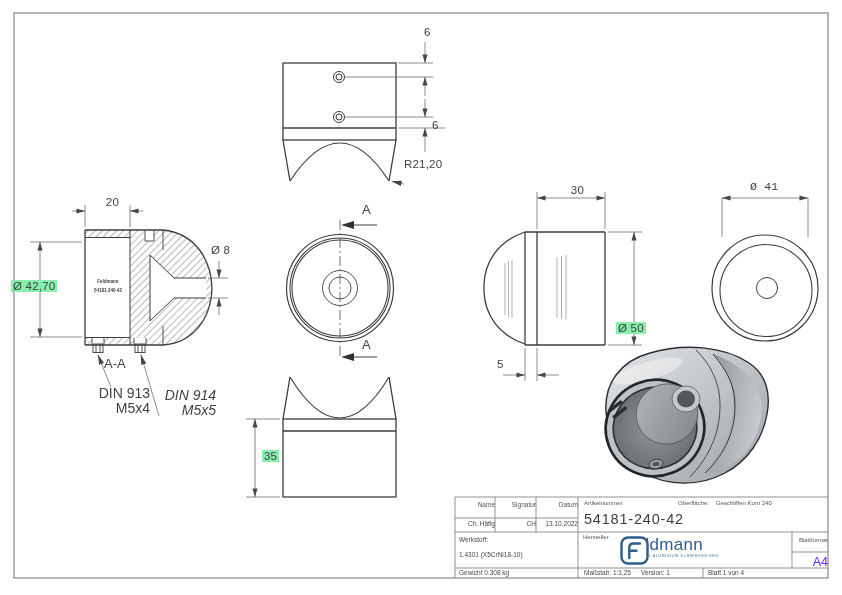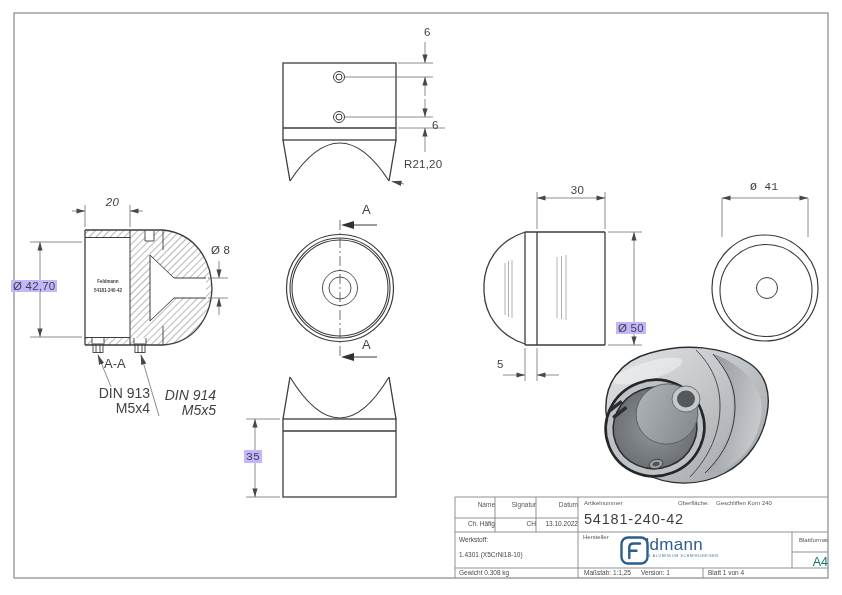--- a/index.html
+++ b/index.html
@@ -1,30 +1,30 @@
 <!DOCTYPE html>
 <html><head>
 <meta charset="utf-8">
 <style>
   html,body{margin:0;padding:0;background:#ffffff;}
   #sheet{position:relative;width:842px;height:595px;background:#ffffff;overflow:hidden;
          font-family:"Liberation Sans",sans-serif;}
   svg{position:absolute;left:0;top:0;}
   .t{position:absolute;white-space:nowrap;color:#3f4245;font-family:"Liberation Sans",sans-serif;}
   .dim{font-size:11.5px;letter-spacing:0.2px;}
-  .wbg{background:#c4b5fd;padding:0 2px;}
+  .wbg{background:#86efac;padding:0 2px;}
   .ctr{text-align:right;}
   .sec{font-size:13px;}
   .callout{font-size:14px;line-height:15px;text-align:right;}
   .engrave{font-size:4.5px;font-weight:bold;line-height:9px;text-align:center;color:#3a3d40;}
   .tb-label{font-size:6.5px;color:#54585b;}
   .tb-small{font-size:6px;color:#54585b;}
   .tb-value{font-size:6.5px;color:#45484b;}
   .artnr{font-size:14.5px;letter-spacing:0.8px;color:#3b3e41;}
-  .a4{font-size:12.5px;color:#0f766e;}
+  .a4{font-size:12.5px;color:#6d28d9;}
   .logo-wrap{position:absolute;left:620px;top:536px;display:flex;align-items:flex-start;}
   .logo-txt{margin-left:5px;line-height:1;}
   .logo-name{font-size:17px;color:#2d5e8e;letter-spacing:0.3px;}
   .logo-tag{font-size:3.5px;letter-spacing:0.7px;color:#3c70a4;margin-top:1.5px;}
 </style>
 </head>
 <body>
 
 <div id="sheet">
 
@@ -263,21 +263,21 @@
     <line x1="578" y1="497" x2="578" y2="578"></line>
     <line x1="792" y1="532" x2="792" y2="568"></line>
     <line x1="703" y1="568" x2="703" y2="578"></line>
   </g>
 </svg>
 
 <span class="t dim" style="left:424px;top:26px;">6</span>
 <span class="t dim" style="left:432px;top:119px;">6</span>
 <span class="t dim" style="left:404px;top:158px;">R21,20</span>
 
-<span class="t dim ctr" style="left:95px;top:196px;width:24px;font-style:italic;">20</span>
+<span class="t dim ctr" style="left:95px;top:196px;width:24px;">20</span>
 <span class="t dim wbg" style="left:11px;top:280px;">Ø 42,70</span>
 <span class="t dim" style="left:211px;top:244px;">Ø 8</span>
 <span class="t sec" style="left:104px;top:356px;">A-A</span>
 
 <div class="t callout" style="left:88px;top:386px;width:62px;">
   <div>DIN 913</div>
   <div>M5x4</div>
 </div>
 <div class="t callout" style="left:152px;top:388px;width:64px;font-style:italic;">
   <div>DIN 914</div>
@@ -285,21 +285,21 @@
 </div>
 
 <div class="t engrave" style="left:86px;top:277px;width:44px;">
   <div>Feldmann</div>
   <div>54181-240-42</div>
 </div>
 
 <span class="t sec" style="left:362px;top:202px;">A</span>
 <span class="t sec" style="left:362px;top:337px;">A</span>
 
-<span class="t dim wbg" style="left:244px;top:450px;font-family:Liberation Mono, monospace;">35</span>
+<span class="t dim wbg" style="left:262px;top:450px;">35</span>
 
 <span class="t dim ctr" style="left:556px;top:184px;width:28px;">30</span>
 <span class="t dim wbg" style="left:616px;top:280px;margin-top:42px;">Ø 50</span>
 <span class="t dim" style="left:497px;top:358px;">5</span>
 
 <span class="t dim" style="left:750px;top:180px;font-family:Liberation Mono, monospace;">Ø 41</span>
 
 <span class="t tb-label ctr" style="left:455px;top:501px;width:40px;">Name</span>
 <span class="t tb-label ctr" style="left:495px;top:501px;width:41px;">Signatur</span>
 <span class="t tb-label ctr" style="left:536px;top:501px;width:42px;">Datum</span>

